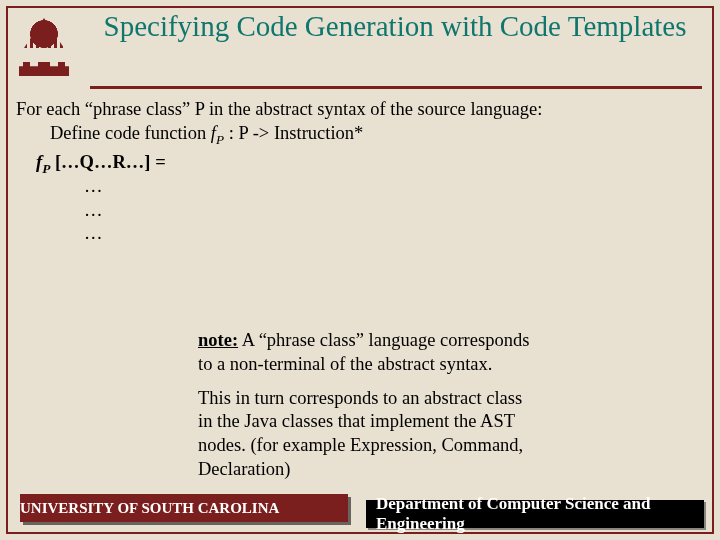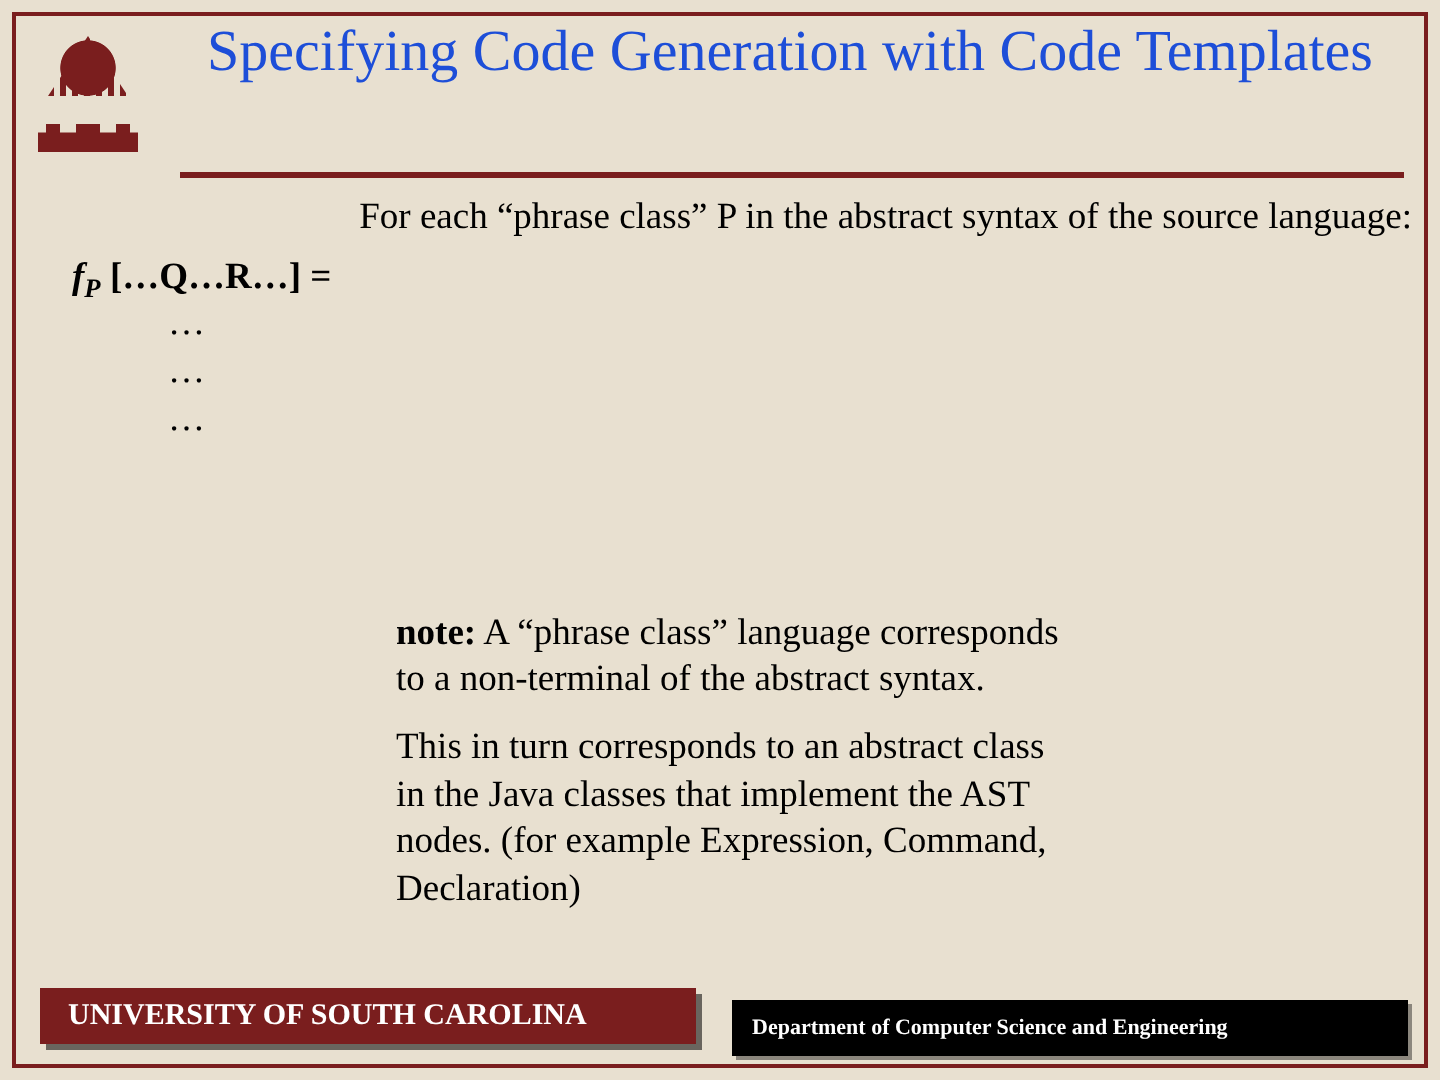--- a/index.html
+++ b/index.html
@@ -48,74 +48,73 @@
       0 100%, 0 30%, 8% 30%, 8% 0, 22% 0, 22% 30%,
       38% 30%, 38% 0, 62% 0, 62% 30%,
       78% 30%, 78% 0, 92% 0, 92% 30%, 100% 30%, 100% 100%
     );
   }
   .title {
     position: absolute;
     top: 10px; left: 90px; right: 20px;
     text-align: center;
     font-size: 29px;
-    color: #1d4ed8;
+    color: #0f766e;
   }
   .title-underline {
     position: absolute;
     top: 86px; left: 90px; right: 18px;
     height: 3px;
     background: #7a1e1e;
   }
   .content {
     position: absolute;
     top: 98px; left: 16px; right: 14px;
     font-size: 18.5px;
     line-height: 1.28;
     color: #000;
   }
-  .para { margin-bottom: 6px; text-align: right; }
+  .para { margin-bottom: 6px; }
   .indent1 { padding-left: 34px; }
   .tmpl-block { margin-top: 2px; }
   .tmpl-line { padding-left: 68px; }
   .note-block {
     position: absolute;
     top: 178px; left: 182px;
     width: 332px;
     font-size: 18.5px;
     line-height: 1.28;
   }
   .note-para { margin-bottom: 10px; }
   .italic { font-style: italic; }
-  .bold { font-weight: bold; }
+  .bold { font-weight: bold; text-decoration: underline; }
   sub { font-size: 0.72em; vertical-align: sub; line-height: 0; }
   .footer {
     position: absolute;
     left: 20px; bottom: 14px;
     width: 680px; height: 32px;
   }
   .footer-left {
     position: absolute;
     left: 0; top: 0;
     width: 328px; height: 28px;
     background: #7a1e1e;
     color: #fff;
     font-size: 15px;
     font-weight: bold;
     display: flex; align-items: center;
-    padding-left: 14px;
     box-shadow: 3px 3px 0 rgba(0,0,0,0.55);
   }
   .footer-right {
     position: absolute;
     left: 346px; top: 6px;
     width: 338px; height: 28px;
     background: #000;
     color: #fff;
-    font-size: 11px;
+    font-size: 17px;
     font-weight: bold;
     display: flex; align-items: center;
     padding-left: 10px;
     box-shadow: 2px 2px 0 rgba(0,0,0,0.4);
   }
 </style>
 </head>
 <body>
 
 <div class="slide-border"></div>
@@ -125,20 +124,23 @@
   <div class="logo-gates"></div>
 </div>
 
 <div class="title">Specifying Code Generation with Code Templates</div>
 <div class="title-underline"></div>
 
 <div class="content">
 
   <div class="para">
     <div>For each “phrase class” P in the abstract syntax of the source language:</div>
+    <div class="indent1">
+      <span>Define code function </span><span class="italic"><span>f</span><sub>P</sub></span><span> : P -&gt; Instruction*</span>
+    </div>
   </div>
 
 
   <div class="tmpl-block" style="position:relative;">
     <div style="padding-left:20px;font-weight:bold;">
       <span class="italic"><span>f</span><sub>P</sub></span><span> […Q…R…] =</span>
     </div>
     <div class="tmpl-line">…</div>
     <div class="tmpl-line">…</div>
     <div class="tmpl-line">…</div>

